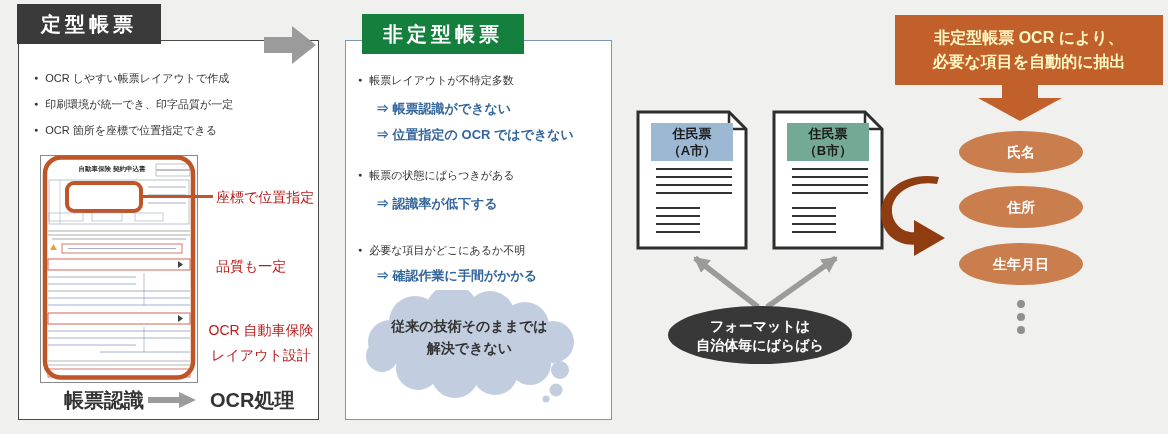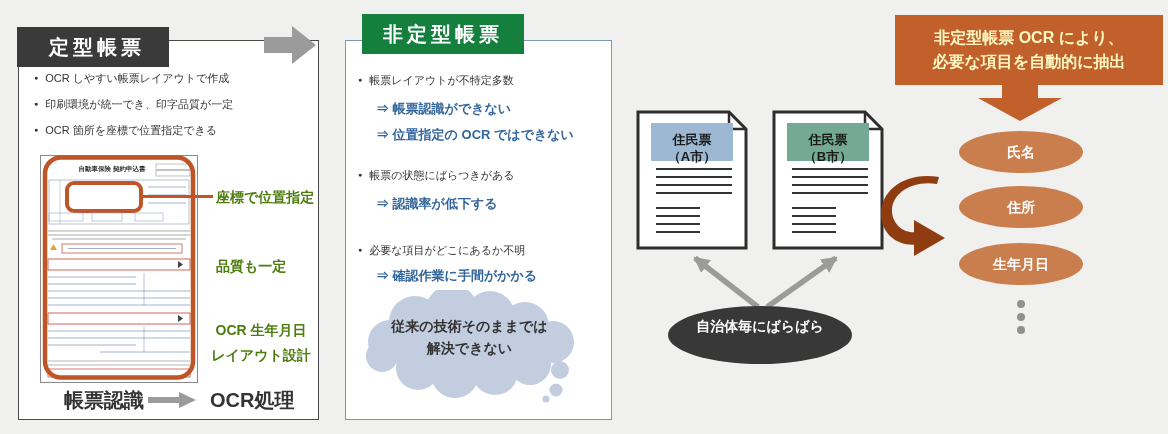--- a/index.html
+++ b/index.html
@@ -9,38 +9,38 @@
   }
   .abs{position:absolute;}
   
   .panel{position:absolute;background:#fff;}
   .panel-left{left:18px;top:40px;width:299px;height:378px;border:1px solid #4a4a4a;}
   .panel-mid{left:345px;top:40px;width:265px;height:378px;border:1px solid #7e98b4;}
   .panel-header{
     position:absolute;height:40px;line-height:40px;text-align:center;color:#fff;
     font-weight:bold;font-size:20px;letter-spacing:4px;z-index:3;
   }
-  .hdr-left{left:17px;top:27px;width:144px;background:#3a3a3a;padding-left:8px;}
+  .hdr-left{left:17px;top:4px;width:144px;background:#3a3a3a;}
   .hdr-mid{left:362px;top:14px;width:162px;background:#15803d;}
   
   .bullet{position:absolute;font-size:11px;color:#333;white-space:nowrap;}
   .bullet::before{content:"●";font-size:7px;vertical-align:2px;margin-right:7px;color:#333;}
   .conseq{position:absolute;font-size:13px;font-weight:bold;color:#33669c;white-space:nowrap;}
   
-  .orange-label{position:absolute;font-size:14px;font-weight:bold;color:#4d7c0f;white-space:nowrap;}
+  .orange-label{position:absolute;font-size:14px;font-weight:normal;color:#b91c1c;white-space:nowrap;}
   .connector{position:absolute;height:3px;background:#c0552a;}
   
   .footer-text{position:absolute;font-size:20px;font-weight:bold;color:#333;white-space:nowrap;}
   
   .cloud-text{position:absolute;width:195px;text-align:center;font-size:14px;font-weight:bold;
     color:#333;line-height:21px;z-index:2;}
   
   .doc{position:absolute;width:112px;height:140px;}
   .doc-label{position:absolute;left:15px;top:13px;width:82px;height:38px;text-align:center;
-    font-size:13px;font-weight:bold;color:#1a1a1a;line-height:17px;padding-top:8px;box-sizing:border-box;}
+    font-size:13px;font-weight:bold;color:#1a1a1a;line-height:17px;padding-top:2px;box-sizing:border-box;}
   .doc-label-a{background:#9cb8d3;}
   .doc-label-b{background:#74a996;}
   
   .format-bubble{position:absolute;left:668px;top:306px;width:184px;height:58px;border-radius:50%;
     background:#383838;color:#fff;font-size:14px;font-weight:bold;text-align:center;
     line-height:19px;padding-top:11px;box-sizing:border-box;}
   
   .callout{position:absolute;left:895px;top:15px;width:268px;height:70px;background:#c2602b;
     color:#fef9c3;font-size:16px;font-weight:bold;text-align:center;display:flex;
     flex-direction:column;justify-content:center;line-height:24px;}
@@ -109,21 +109,21 @@
     <line x1="8" y1="206" x2="150" y2="206" stroke="#888" stroke-width="0.6"></line>
     <line x1="8" y1="210" x2="150" y2="210" stroke="#888" stroke-width="0.6"></line>
     <rect x="8" y="214" width="142" height="8" fill="none" stroke="#cc5544" stroke-width="0.8"></rect>
 
     <rect x="5" y="2.5" width="148" height="220" rx="16" fill="none" stroke="#bf5526" stroke-width="4.5"></rect>
   </svg>
 
   <div class="connector" style="left:139px;top:195px;width:74px;"></div>
   <div class="orange-label" style="left:216px;top:189px;">座標で位置指定</div>
   <div class="orange-label" style="left:216px;top:258px;">品質も一定</div>
-  <div class="orange-label" style="left:208px;top:322px;width:106px;text-align:center;">OCR 生年月日</div>
+  <div class="orange-label" style="left:208px;top:322px;width:106px;text-align:center;">OCR 自動車保険</div>
   <div class="orange-label" style="left:208px;top:347px;width:106px;text-align:center;">レイアウト設計</div>
 
   <div class="footer-text" style="left:40px;top:387px;margin-left:24px;">帳票認識</div>
   <svg class="abs" style="left:148px;top:392px;" width="48" height="16" viewBox="0 0 48 16">
     <polygon points="0,5 31,5 31,0 48,8 31,16 31,11 0,11" fill="#9b9b9b"></polygon>
   </svg>
   <div class="footer-text" style="left:210px;top:387px;">OCR処理</div>
 
   <div class="panel panel-mid"></div>
   <div class="panel-header hdr-mid">非定型帳票</div>
@@ -206,20 +206,21 @@
     <defs>
       <marker id="ah" markerUnits="userSpaceOnUse" markerWidth="20" markerHeight="18" refX="14" refY="8" orient="auto">
         <path d="M0,0 L16,8 L0,16 Z" fill="#9b9b9b"></path>
       </marker>
     </defs>
     <line x1="103" y1="64" x2="40" y2="15" stroke="#9b9b9b" stroke-width="5.5" marker-end="url(#ah)"></line>
     <line x1="112" y1="64" x2="181" y2="15" stroke="#9b9b9b" stroke-width="5.5" marker-end="url(#ah)"></line>
   </svg>
 
   <div class="format-bubble">
+    <div>フォーマットは</div>
     <div>自治体毎にばらばら</div>
   </div>
 
   <div class="callout">
     <div>非定型帳票 OCR により、</div>
     <div>必要な項目を自動的に抽出</div>
   </div>
   <svg class="abs" style="left:978px;top:85px;" width="84" height="36" viewBox="0 0 84 36">
     <polygon points="24,0 60,0 60,13 84,13 42,36 0,13 24,13" fill="#c2602b"></polygon>
   </svg>

